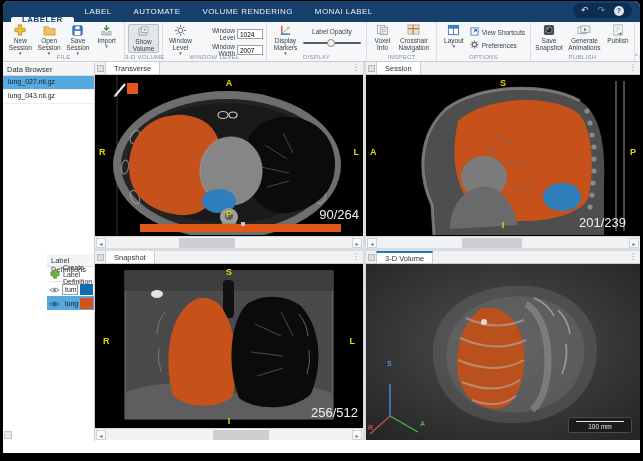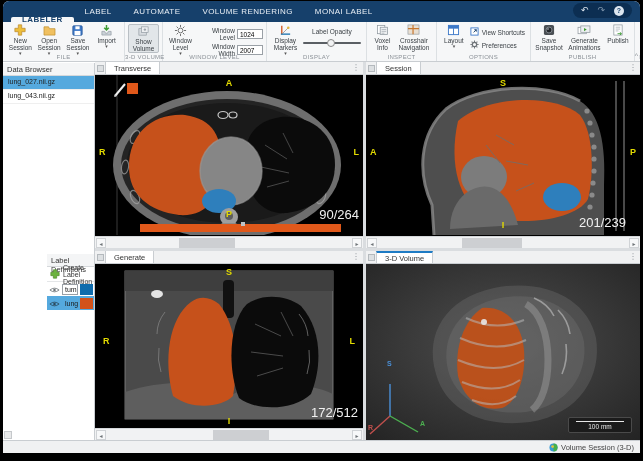--- a/index.html
+++ b/index.html
@@ -457,21 +457,21 @@
     <div class="hscroll" style="bottom:0;">
       <span class="hs-arrow left">◂</span>
       <span class="hs-arrow right">▸</span>
       <div class="hs-thumb" style="left:96px; width:60px;"></div>
     </div>
   </div>
 
   <div class="pane" style="left:92px; top:250px; width:268px; height:189px;">
     <div class="pane-tabstrip">
       <span class="pane-tabicon"></span>
-      <span class="pane-tab">Generate</span>
+      <span class="pane-tab">Snapshot</span>
       <span class="pane-menu">⋮</span>
     </div>
     <div class="viewport" style="top:13px; height:164px;">
       <svg width="268" height="164" viewBox="0 0 268 164">
         <rect width="268" height="164" fill="#000"></rect>
         <rect x="30" y="7" width="208" height="148" fill="#4A4A4A" stroke="#888" stroke-width=".8"></rect>
         <rect x="30" y="7" width="208" height="20" fill="#3E3E3E"></rect>
         <path d="M30 130 h208 v25 H30 Z" fill="#585858"></path>
         <path d="M30 128 C80 112 120 120 134 132 C160 118 210 116 238 130 L238 155 H30 Z" fill="#5E5E5E"></path>
         <rect x="128" y="16" width="11" height="38" rx="4" fill="#111"></rect>
@@ -482,21 +482,21 @@
           <path d="M160 60l26 12M156 88l32 4M162 112l26-8M186 48l12 24"></path>
         </g>
         <g stroke="#8E8E8E" stroke-width="1" fill="none" opacity=".65">
           <path d="M70 48q-8 10-8 22M64 84q-2 12 2 24M204 50q8 10 9 22M214 86q2 12-2 24"></path>
         </g>
       </svg>
       <span class="orient" style="left:50%; top:3px; transform:translateX(-50%);">S</span>
       <span class="orient" style="left:8px; top:72px;">R</span>
       <span class="orient" style="right:8px; top:72px;">L</span>
       <span class="orient" style="left:50%; bottom:2px; transform:translateX(-50%);">I</span>
-      <span class="slice-num" style="right:5px; bottom:8px;">172/512</span>
+      <span class="slice-num" style="right:5px; bottom:8px;">256/512</span>
     </div>
     <div class="hscroll" style="bottom:0;">
       <span class="hs-arrow left">◂</span>
       <span class="hs-arrow right">▸</span>
       <div class="hs-thumb" style="left:118px; width:56px;"></div>
     </div>
   </div>
 
   <div class="pane" style="left:363px; top:250px; width:274px; height:189px;">
     <div class="pane-tabstrip">
@@ -537,25 +537,15 @@
       <span class="axis-label" style="left:21px; top:96px; color:#4A90D9;">S</span>
       <span class="axis-label" style="left:2px; top:160px; color:#C0504D;">R</span>
       <span class="axis-label" style="left:54px; top:156px; color:#4CAF50;">A</span>
       <div class="scalebar">
         <div class="bar"></div>
         <div class="txt">100 mm</div>
       </div>
     </div>
   </div>
 
-  <div class="statusbar">
-    <span style="display:flex">
-      <svg width="9" height="9" viewBox="0 0 10 10">
-            <circle cx="5" cy="5" r="4.5" fill="#3A9BD5"></circle>
-            <path d="M5 .5a4.5 4.5 0 010 9z" fill="#46B04A"></path>
-            <circle cx="4" cy="4" r="1.5" fill="#E3C53C"></circle>
-          </svg>
-    </span>
-    <span>Volume Session (3-D)</span>
-  </div>
 
 </div>
 </div>
 
 </body></html>

